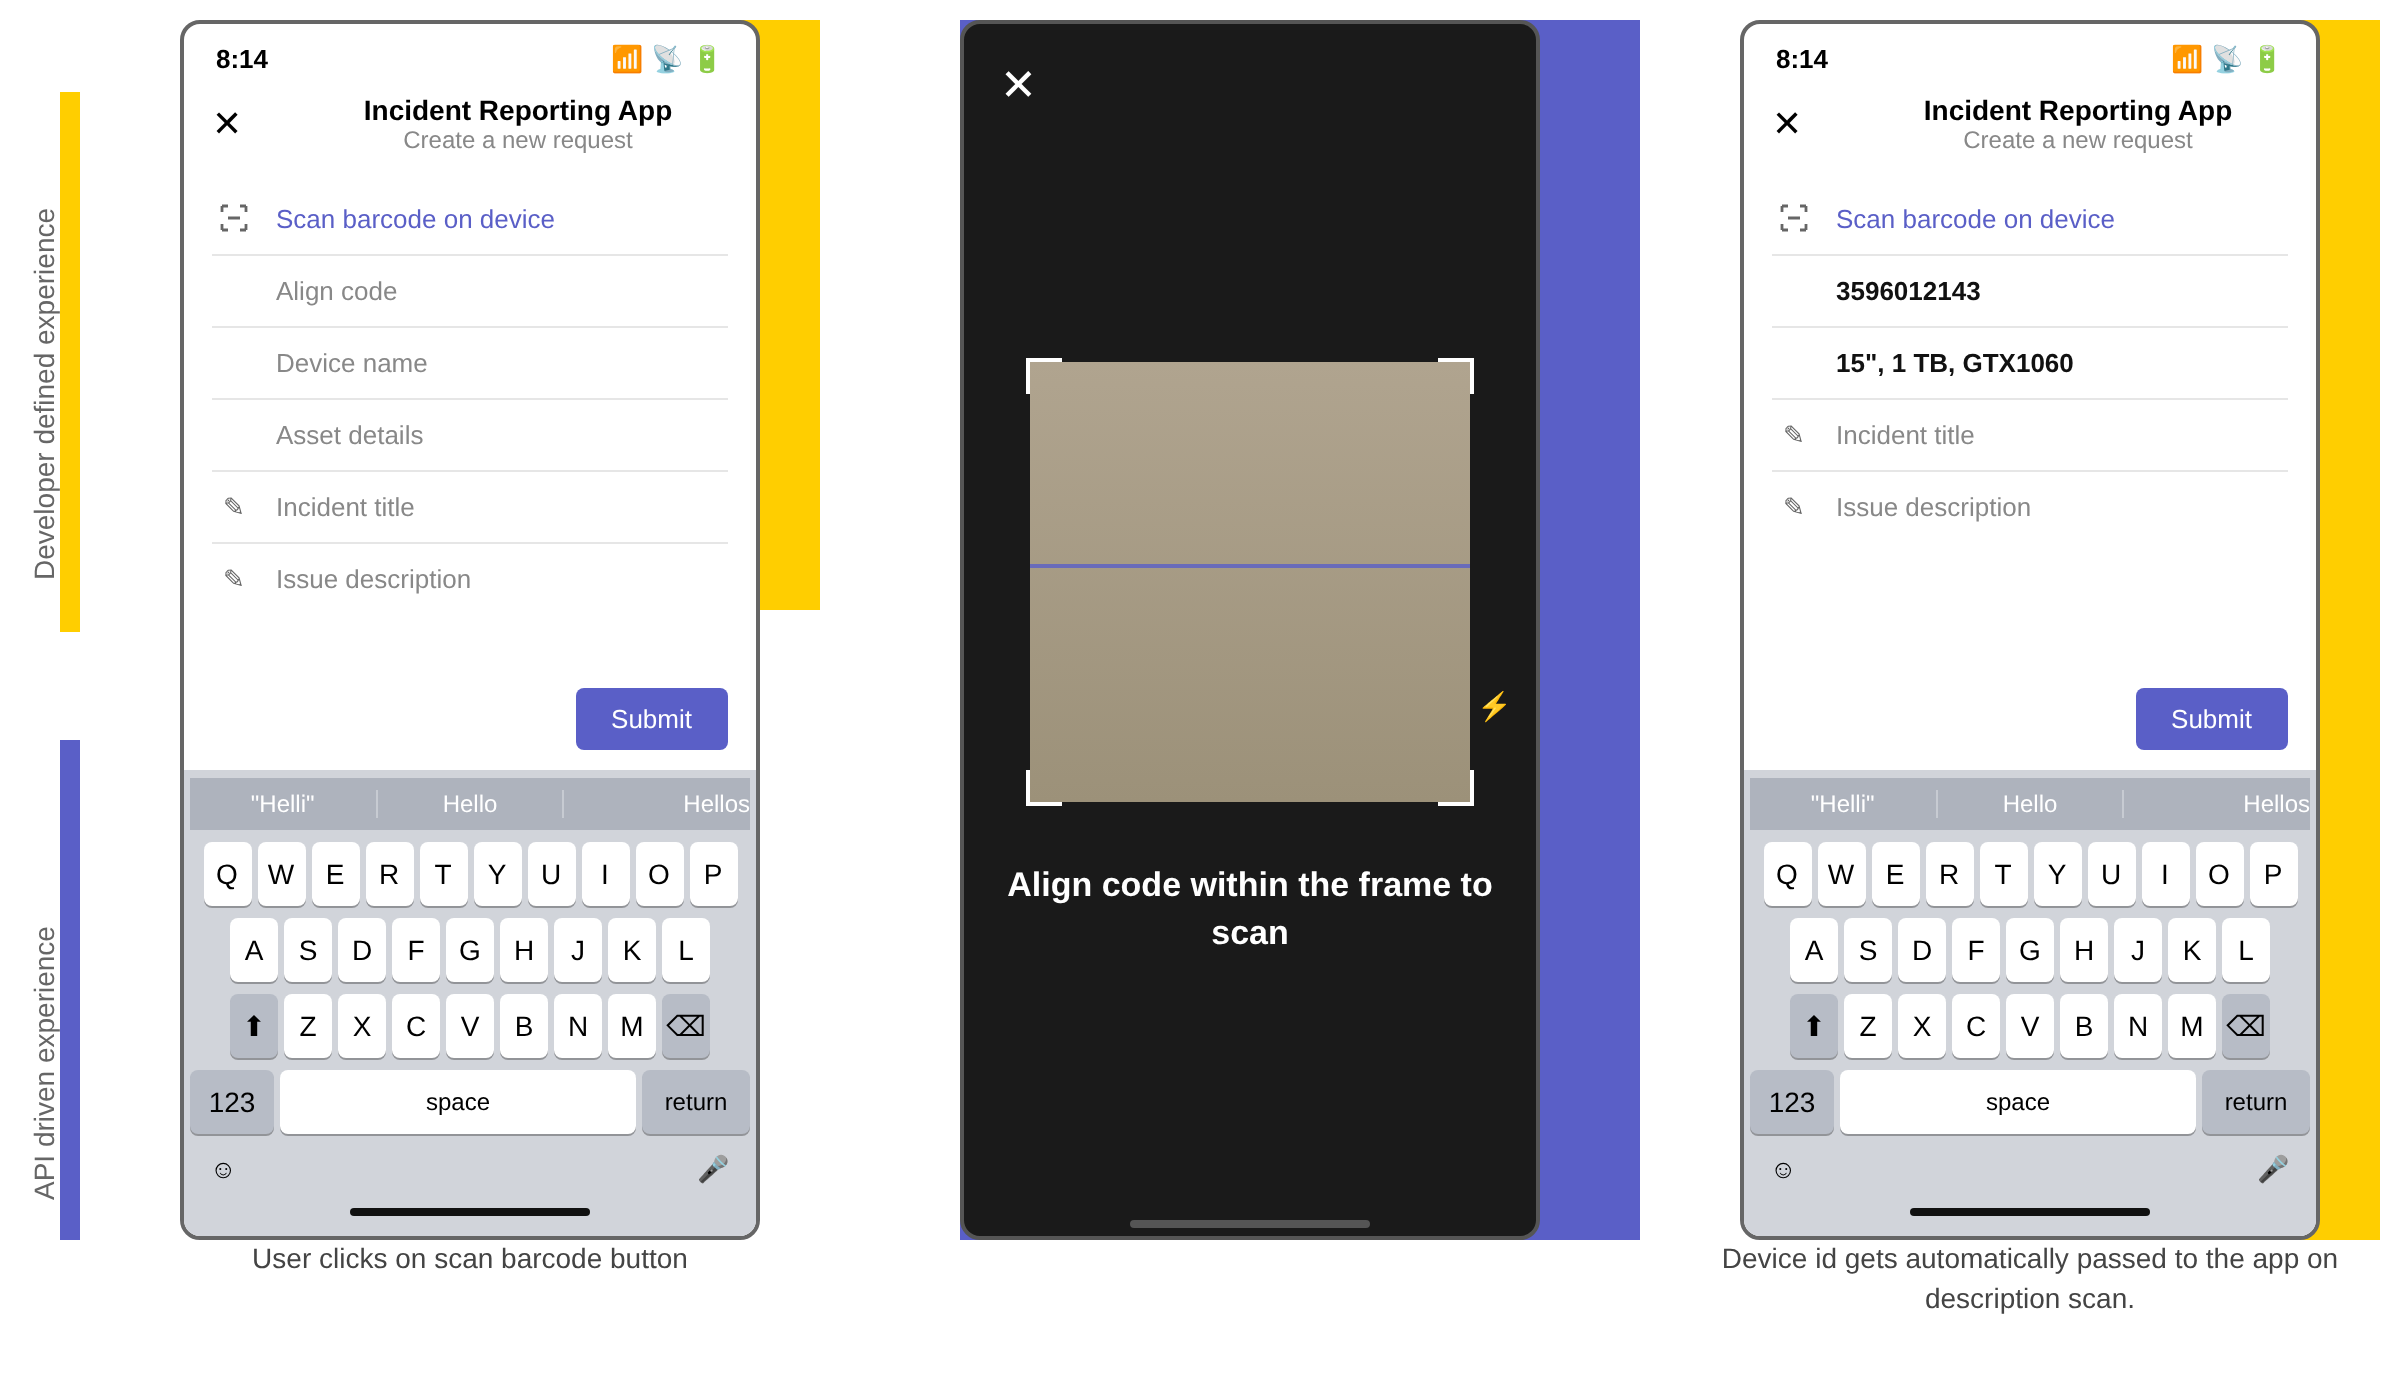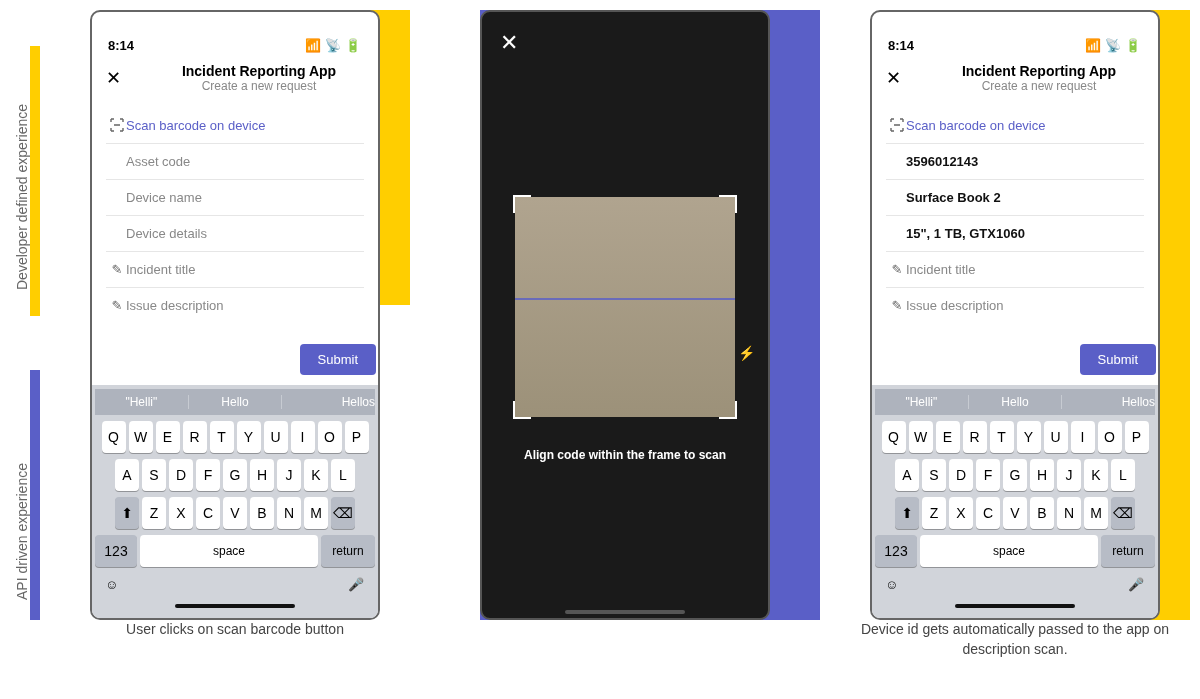--- a/index.html
+++ b/index.html
@@ -61,42 +61,42 @@
     color: #444;
     text-align: center;
     max-width: 340px;
     line-height: 1.4;
   }
   
   .statusbar {
     display: flex;
     justify-content: space-between;
     align-items: center;
-    padding: 26px 16px 4px;
+    padding: 10px 16px 4px;
     font-size: 13px;
     font-weight: 600;
   }
   .status-icons { display:flex; gap:4px; align-items:center; }
   .titlebar {
     display:flex; align-items:center; justify-content:center;
     position:relative; padding:6px 12px 10px;
   }
   .titlebar .close { position:absolute; left:14px; font-size:18px; font-weight:300; cursor:pointer;}
   .titlebar .title { text-align:center;margin-left:48px; }
   .titlebar .title .main { font-weight:700; font-size:14px; }
   .titlebar .title .sub { font-size:12px; color:#888; }
   .form { padding: 4px 14px 0; flex:1; }
-  .row { display:flex; align-items:center; border-bottom:1px solid #e6e6e6; padding:10px 2px; font-size:13px; }
+  .row { display:flex; align-items:center; gap:12px; border-bottom:1px solid #e6e6e6; padding:10px 2px; font-size:13px; }
   .row.noborder { border-bottom:none; }
   .row .icon { width:18px; display:flex; justify-content:center; color:#666; }
   .row .text { color:#888; }
   .row .text.filled { color:#111; font-weight:600; }
   .row .scan { color:#5a5fc7; font-weight:500; }
   .scan-icon { color:#5a5fc7; }
-  .submit-row { display:flex; justify-content:flex-end; padding:10px 2px; }
+  .submit-row { display:flex; justify-content:flex-end; padding:10px 14px; }
   .submit-btn {
     background:#5a5fc7; color:#fff; border:none; border-radius:4px;
     padding:8px 18px; font-size:13px; cursor:pointer;
   }
   
   .keyboard {
     background:#d1d4da; padding:4px 3px 6px; font-size:13px;
     display:flex; flex-direction:column; gap:6px;
   }
   .sugg { display:flex; justify-content:space-around; background:#aeb3bd; color:#fff; font-size:12px; padding:6px 0;}
@@ -125,21 +125,21 @@
     width:220px; height:220px; position:relative;
     background:linear-gradient(#b0a48f,#9c9179);
     display:flex; align-items:center; justify-content:center;
   }
   .scan-line { position:absolute; top:46%; left:0; right:0; height:2px; background:rgba(90,95,199,.8);}
   .corner { position:absolute; width:18px; height:18px; border:2px solid #fff;}
   .corner.tl{top:-2px;left:-2px;border-right:none;border-bottom:none;}
   .corner.tr{top:-2px;right:-2px;border-left:none;border-bottom:none;}
   .corner.bl{bottom:-2px;left:-2px;border-right:none;border-top:none;}
   .corner.br{bottom:-2px;right:-2px;border-left:none;border-top:none;}
-  .scan-text { font-size:12px; font-weight:600; text-align:center; margin:30px 20px 0; line-height:1.4;}
+  .scan-text { font-size:17px; font-weight:600; text-align:center; margin:30px 20px 0; line-height:1.4;}
   .flash-icon { position:absolute; right:12px; top:55%; font-size:14px;}
 </style>
 </head>
 <body>
 
 <div class="vlabel" style="top:60px;height:230px;">Developer defined experience</div>
 <div class="vbar" style="top:46px;height:270px;background:#ffce00;"></div>
 <div class="vlabel" style="top:400px;height:200px;">API driven experience</div>
 <div class="vbar" style="top:370px;height:250px;background:#5a5fc7;"></div>
 
@@ -167,29 +167,29 @@
         <div class="row">
           <span class="icon scan-icon">
             <svg width="16" height="16" viewBox="0 0 16 16" fill="none" stroke="currentColor" stroke-width="1.4">
                 <path d="M2 2h3M2 2v3M14 2h-3M14 2v3M2 14h3M2 14v-3M14 14h-3M14 14v-3M5 8h6"></path>
               </svg>
           </span>
           <span class="scan">Scan barcode on device</span>
         </div>
         <div class="row">
             <span class="icon"></span>
-            <span class="text">Asset code</span>
+            <span class="text">Align code</span>
           </div>
         <div class="row">
             <span class="icon"></span>
             <span class="text">Device name</span>
           </div>
         <div class="row">
             <span class="icon"></span>
-            <span class="text">Device details</span>
+            <span class="text">Asset details</span>
           </div>
         <div class="row">
           <span class="icon">✎</span>
           <span class="text">Incident title</span>
         </div>
         <div class="row noborder">
           <span class="icon">✎</span>
           <span class="text">Issue description</span>
         </div>
       </div>
@@ -297,24 +297,20 @@
               </svg>
           </span>
           <span class="scan">Scan barcode on device</span>
         </div>
         <div class="row">
             <span class="icon"></span>
             <span class="text filled">3596012143</span>
           </div>
         <div class="row">
             <span class="icon"></span>
-            <span class="text filled">Surface Book 2</span>
-          </div>
-        <div class="row">
-            <span class="icon"></span>
             <span class="text filled">15", 1 TB, GTX1060</span>
           </div>
         <div class="row">
           <span class="icon">✎</span>
           <span class="text">Incident title</span>
         </div>
         <div class="row noborder">
           <span class="icon">✎</span>
           <span class="text">Issue description</span>
         </div>

